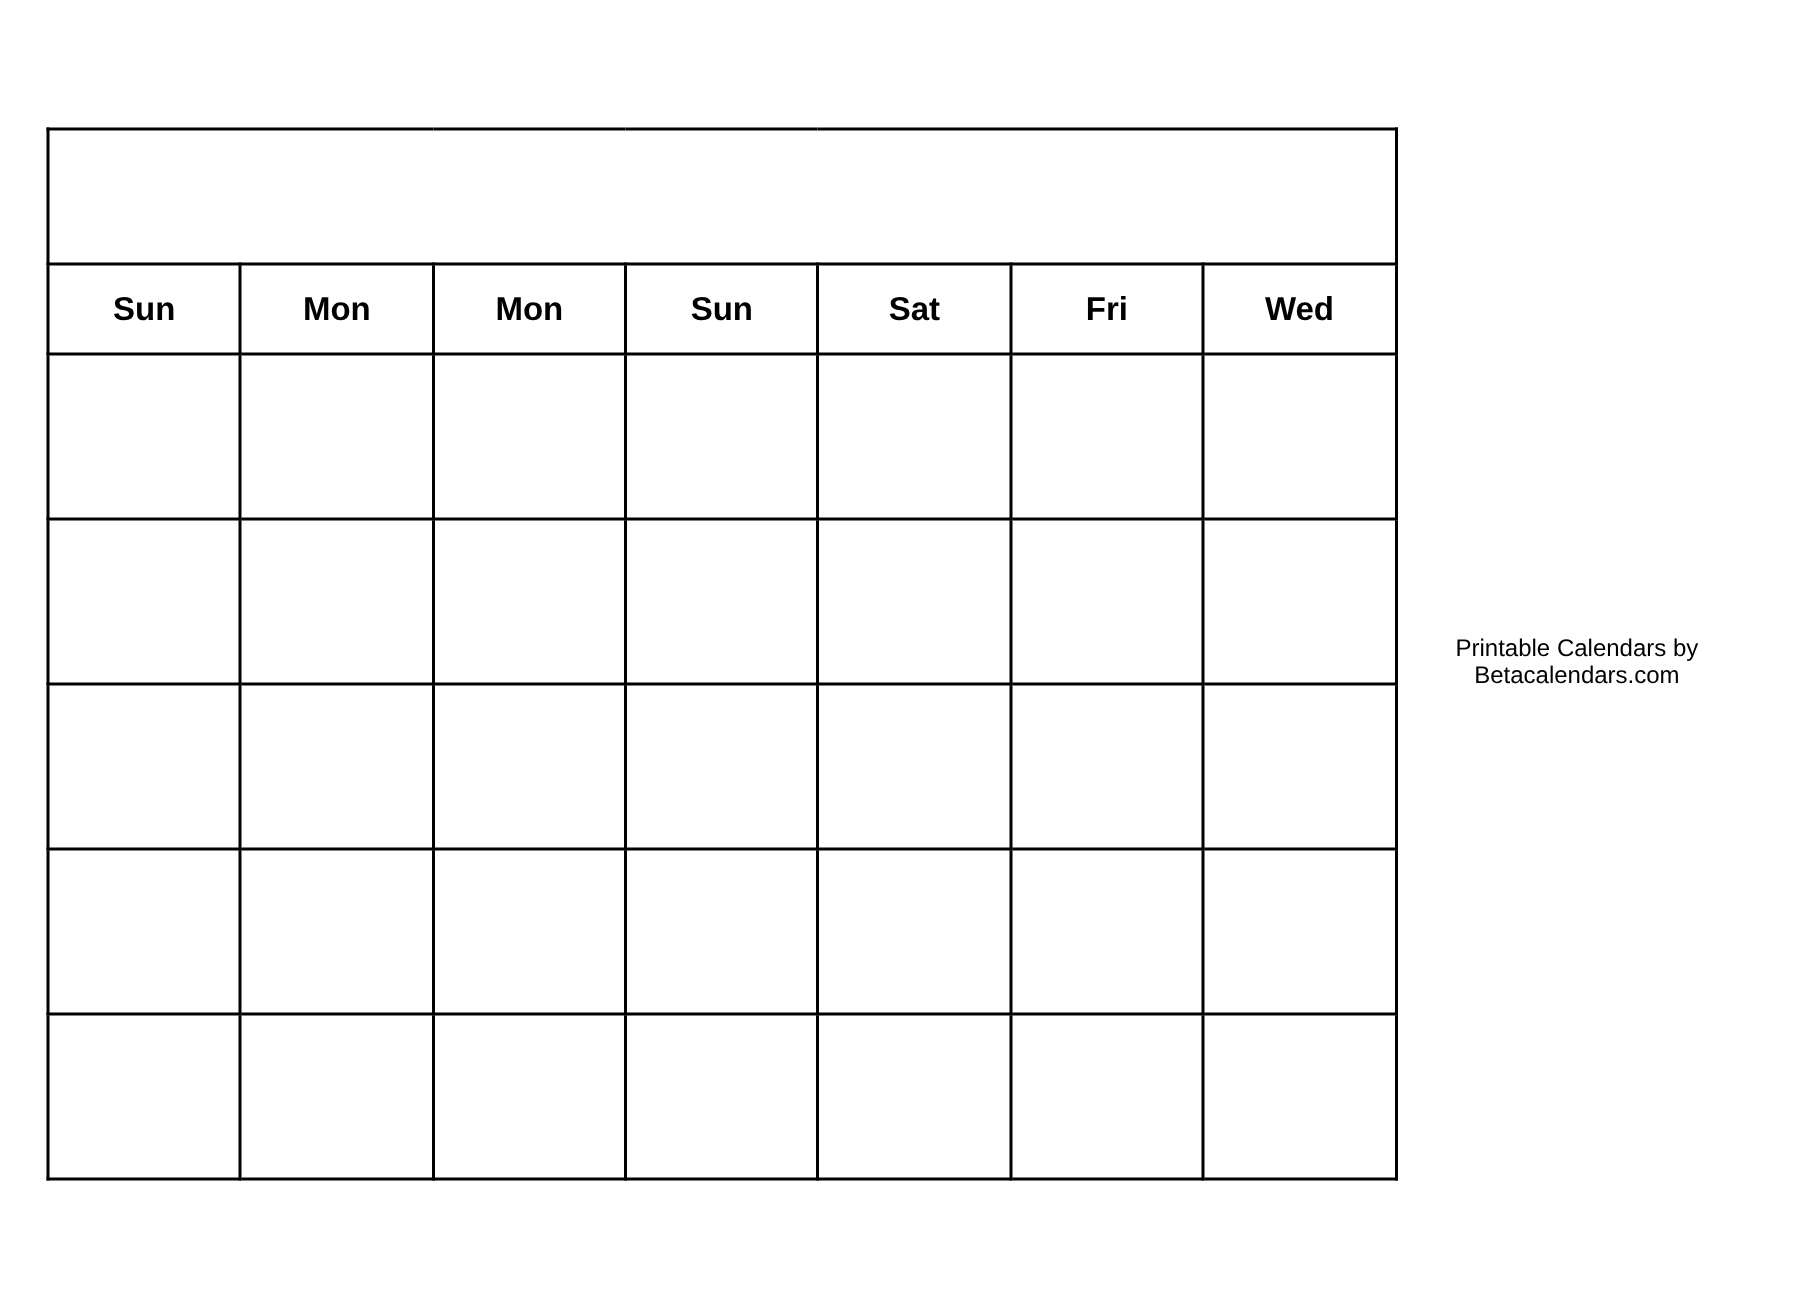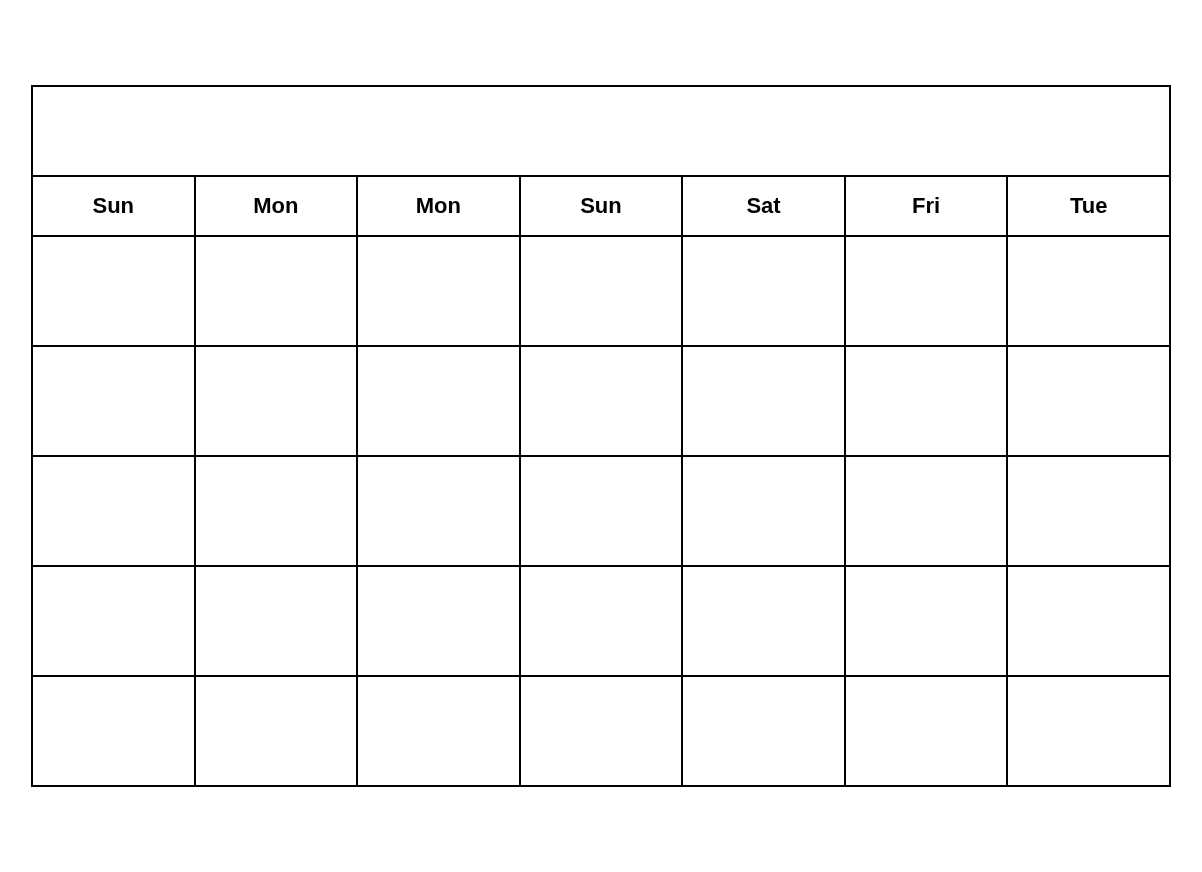--- a/index.html
+++ b/index.html
@@ -74,21 +74,21 @@
           <span></span>
         </td>
       </tr>
       <tr class="header-row">
         <th>Sun</th>
         <th>Mon</th>
         <th>Mon</th>
         <th>Sun</th>
         <th>Sat</th>
         <th>Fri</th>
-        <th>Tue</th>
+        <th>Wed</th>
       </tr>
     </thead>
     <tbody id="calendar-body">
     <tr class="day-row">
           <td></td>
           <td></td>
           <td></td>
           <td></td>
           <td></td>
           <td></td>
@@ -125,13 +125,14 @@
           <td></td>
           <td></td>
           <td></td>
           <td></td>
           <td></td>
           <td></td>
           <td></td>
         </tr>
       </tbody>
   </table>
+  <div class="footer-text">Printable Calendars by Betacalendars.com</div>
 </div>
 
 </body></html>

